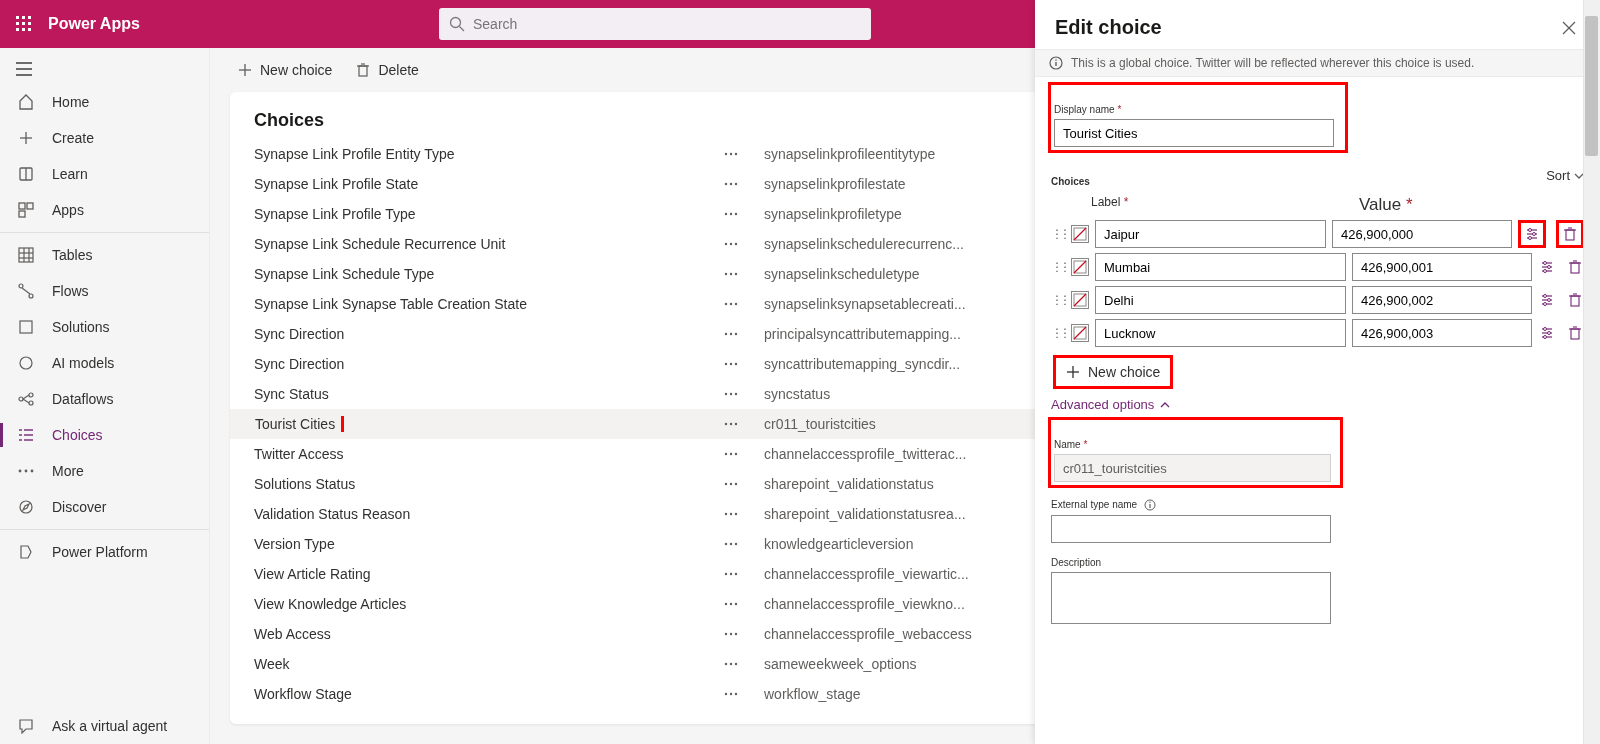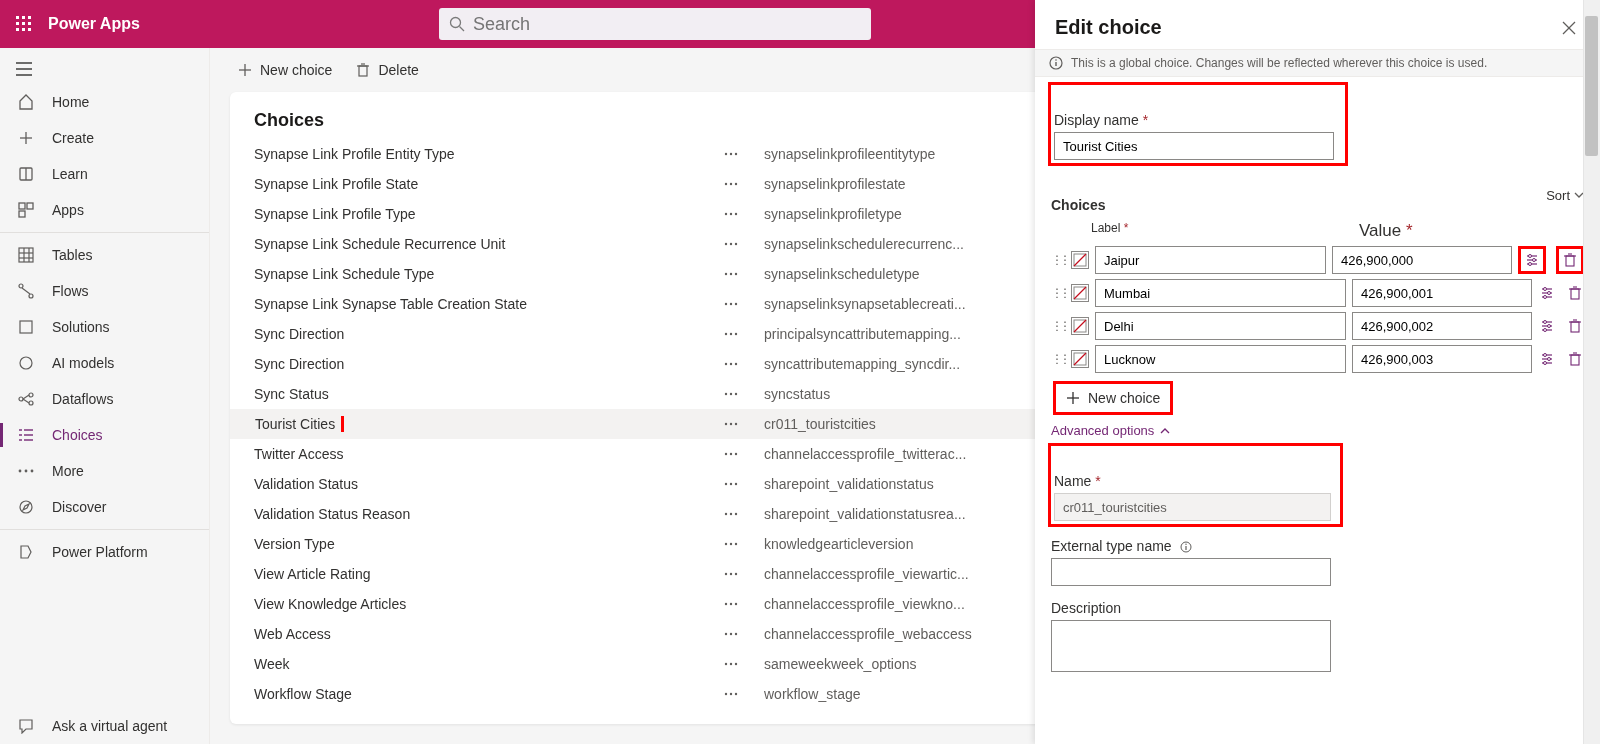--- a/index.html
+++ b/index.html
@@ -2,21 +2,21 @@
 <html><head>
 <meta charset="utf-8">
 <style>
   *{box-sizing:border-box;margin:0;padding:0;font-family:"Segoe UI",Arial,sans-serif;}
   body{background:#fff;color:#323130;font-size:14px;overflow:hidden;}
   svg{display:block;}
   .topbar{height:48px;background:#be185d;display:flex;align-items:center;position:relative;}
   .waffle{width:48px;height:48px;display:flex;align-items:center;justify-content:center;cursor:pointer;}
   .appname{color:#fff;font-weight:600;font-size:16px;}
   .searchbox{position:absolute;left:439px;top:8px;width:432px;height:32px;background:#F2EEF3;border-radius:3px;display:flex;align-items:center;padding:0 10px;}
-  .searchbox input{border:none;background:transparent;outline:none;flex:1;font-size:18px;padding-left:8px;color:#575757;}
+  .searchbox input{border:none;background:transparent;outline:none;flex:1;font-size:14px;padding-left:8px;color:#575757;}
 
   .main{display:flex;height:calc(744px - 48px);}
 
   .leftnav{width:210px;background:#F5F5F5;border-right:1px solid #EDEBE9;display:flex;flex-direction:column;padding-top:6px;}
   .leftnav .hamburger{padding:8px 16px;cursor:pointer;}
   .navitem{display:flex;align-items:center;gap:16px;padding:10px 16px;color:#323130;cursor:pointer;font-size:14px;}
   .navitem.selected{color:#742774;font-weight:400;position:relative;}
   .navitem.selected::before{content:"";position:absolute;left:0;width:3px;top:6px;bottom:6px;background:#742774;}
   .navitem .nic{width:20px;display:flex;justify-content:center;color:#605E5C;}
   .navitem.selected .nic{color:#742774;}
@@ -35,21 +35,21 @@
   .rowmenu{width:40px;text-align:center;color:#605E5C;}
   .rowvalue{flex:1;color:#605E5C;white-space:nowrap;overflow:hidden;text-overflow:ellipsis;}
   .box-highlight{border:3px solid #FF0000;padding:1px 6px;margin-left:-8px;}
 
   .rightpanel{position:absolute;top:0;right:0;width:565px;height:744px;background:#fff;box-shadow:-2px 0 6px rgba(0,0,0,0.1);display:flex;flex-direction:column;}
   .rp-head{display:flex;align-items:center;justify-content:space-between;padding:16px 20px 10px;}
   .rp-title{font-size:20px;font-weight:600;color:#1B1A19;}
   .rp-close{cursor:pointer;color:#605E5C;padding:4px;}
   .rp-info{background:#F5F5F5;border-bottom:1px solid #EDEBE9;border-top:1px solid #EDEBE9;display:flex;align-items:center;gap:8px;padding:6px 14px;color:#605E5C;font-size:12px;}
   .rp-body{flex:1;overflow:auto;padding:8px 16px 20px;}
-  .fld-label{font-size:14px;color:#323130;margin:24px 0 4px;display:block;}
+  .fld-label{font-size:10px;color:#323130;margin:16px 0 4px;display:block;}
   .req{color:#A4262C;}
   .txtin{width:280px;height:28px;border:1px solid #8A8886;padding:0 8px;font-size:13px;outline:none;}
   .txtin.ro{background:#F3F2F1;color:#605E5C;border-color:#D2D0CE;}
   .ta{width:280px;height:52px;border:1px solid #8A8886;padding:6px 8px;font-size:13px;outline:none;resize:none;}
   .section-row{display:flex;align-items:center;justify-content:space-between;margin:10px 0 4px;}
   .sortlink{font-size:13px;color:#323130;display:flex;align-items:center;gap:4px;cursor:pointer;}
   .choice-head{display:flex;gap:12px;margin-left:40px;padding-right:45px;}
   .ch-label{flex:1;font-size:12px;color:#323130;}
   .ch-value{width:180px;font-size:17px;color:#323130;}
   .choice-row{display:flex;align-items:center;gap:6px;margin:5px 0;}
@@ -382,21 +382,21 @@
             <div class="rowmenu">
               <svg width="14" height="4" viewBox="0 0 14 4">
                 <circle cx="2" cy="2" r="1.2" fill="#605E5C"></circle>
                 <circle cx="7" cy="2" r="1.2" fill="#605E5C"></circle>
                 <circle cx="12" cy="2" r="1.2" fill="#605E5C"></circle>
               </svg>
             </div>
             <div class="rowvalue">channelaccessprofile_twitterac...</div>
           </div>
           <div class="row">
-            <div class="rowname">Validation Status</div>
+            <div class="rowname">Solutions Status</div>
             <div class="rowmenu">
               <svg width="14" height="4" viewBox="0 0 14 4">
                 <circle cx="2" cy="2" r="1.2" fill="#605E5C"></circle>
                 <circle cx="7" cy="2" r="1.2" fill="#605E5C"></circle>
                 <circle cx="12" cy="2" r="1.2" fill="#605E5C"></circle>
               </svg>
             </div>
             <div class="rowvalue">sharepoint_validationstatus</div>
           </div>
           <div class="row">
@@ -490,21 +490,21 @@
           <line x1="13" y1="1" x2="1" y2="13" stroke="#605E5C" stroke-width="1.3"></line>
         </svg>
     </div>
   </div>
   <div class="rp-info">
     <svg width="14" height="14" viewBox="0 0 14 14">
         <circle cx="7" cy="7" r="6" fill="none" stroke="#605E5C" stroke-width="1.2"></circle>
         <line x1="7" y1="6" x2="7" y2="10" stroke="#605E5C" stroke-width="1.4"></line>
         <circle cx="7" cy="4" r="0.8" fill="#605E5C"></circle>
       </svg>
-    <span>This is a global choice. Changes will be reflected wherever this choice is used.</span>
+    <span>This is a global choice. Twitter will be reflected wherever this choice is used.</span>
   </div>
   <div class="rp-body">
 
     <div class="red-box" style="width:300px;">
       <label class="fld-label"><span>Display name</span> <span class="req">*</span></label>
       <input class="txtin" value="Tourist Cities" style="">
     </div>
 
     <div class="section-row">
       <span class="fld-label" style="font-weight:600;">Choices</span>

